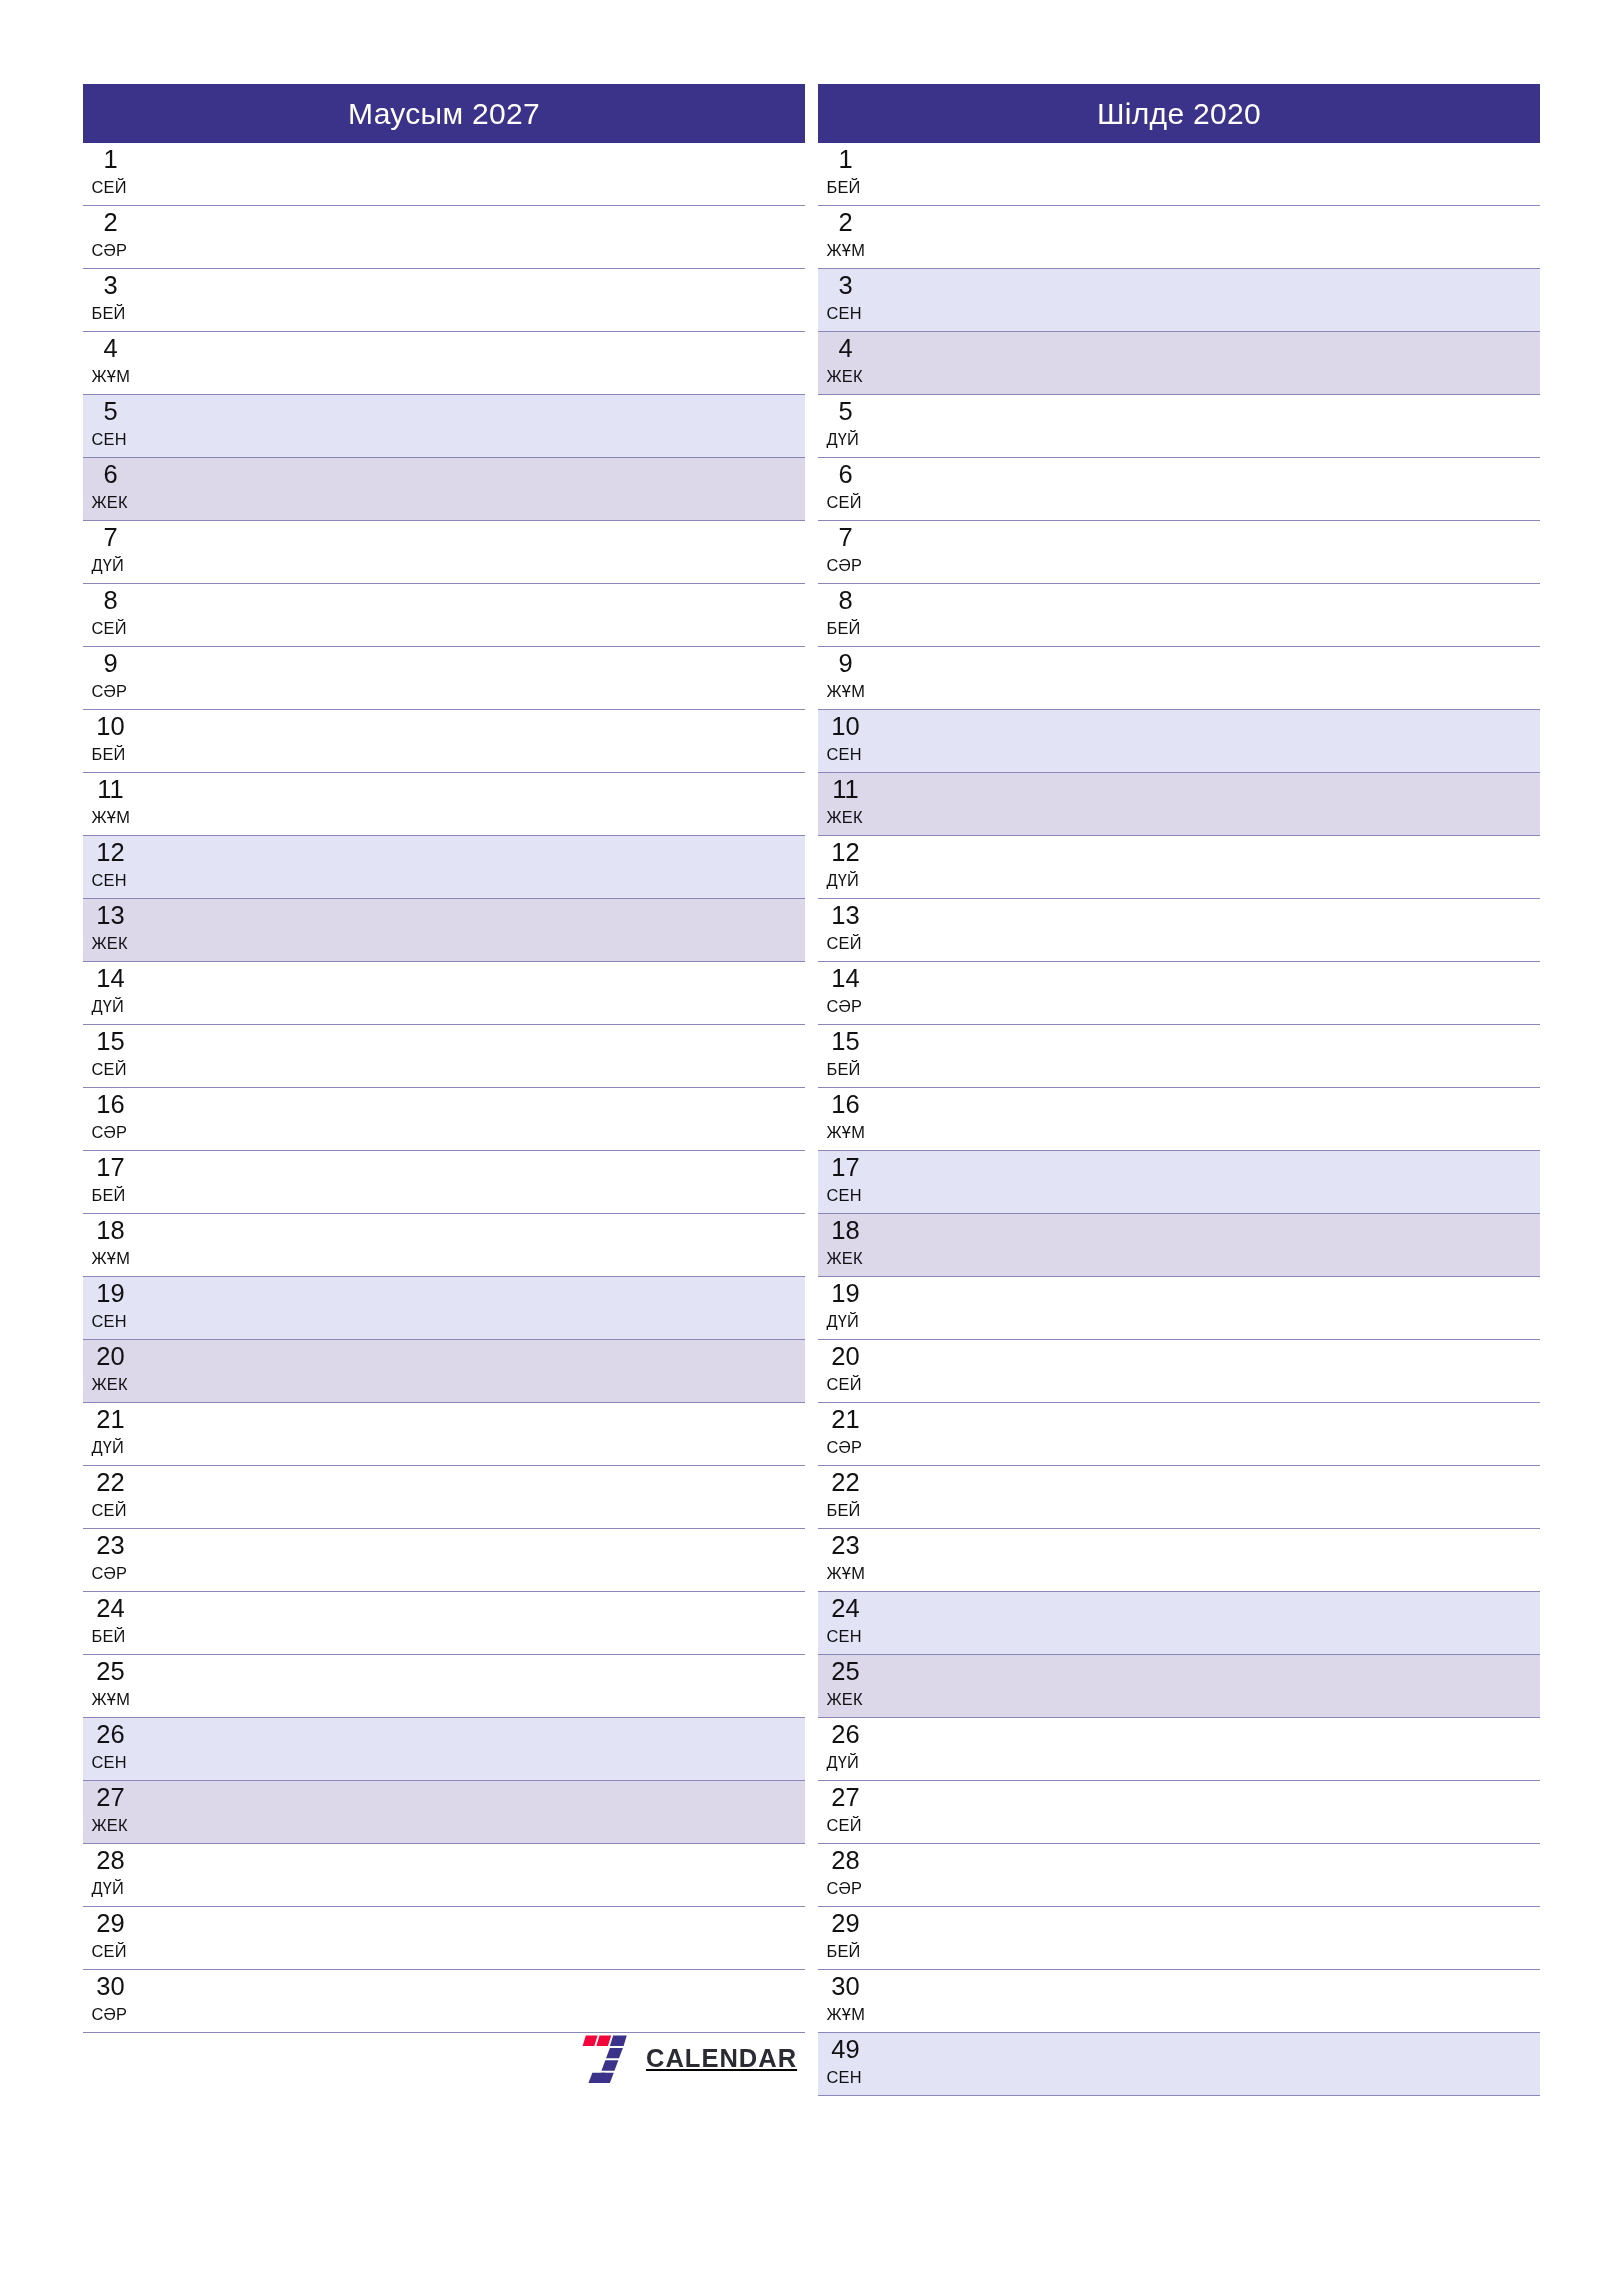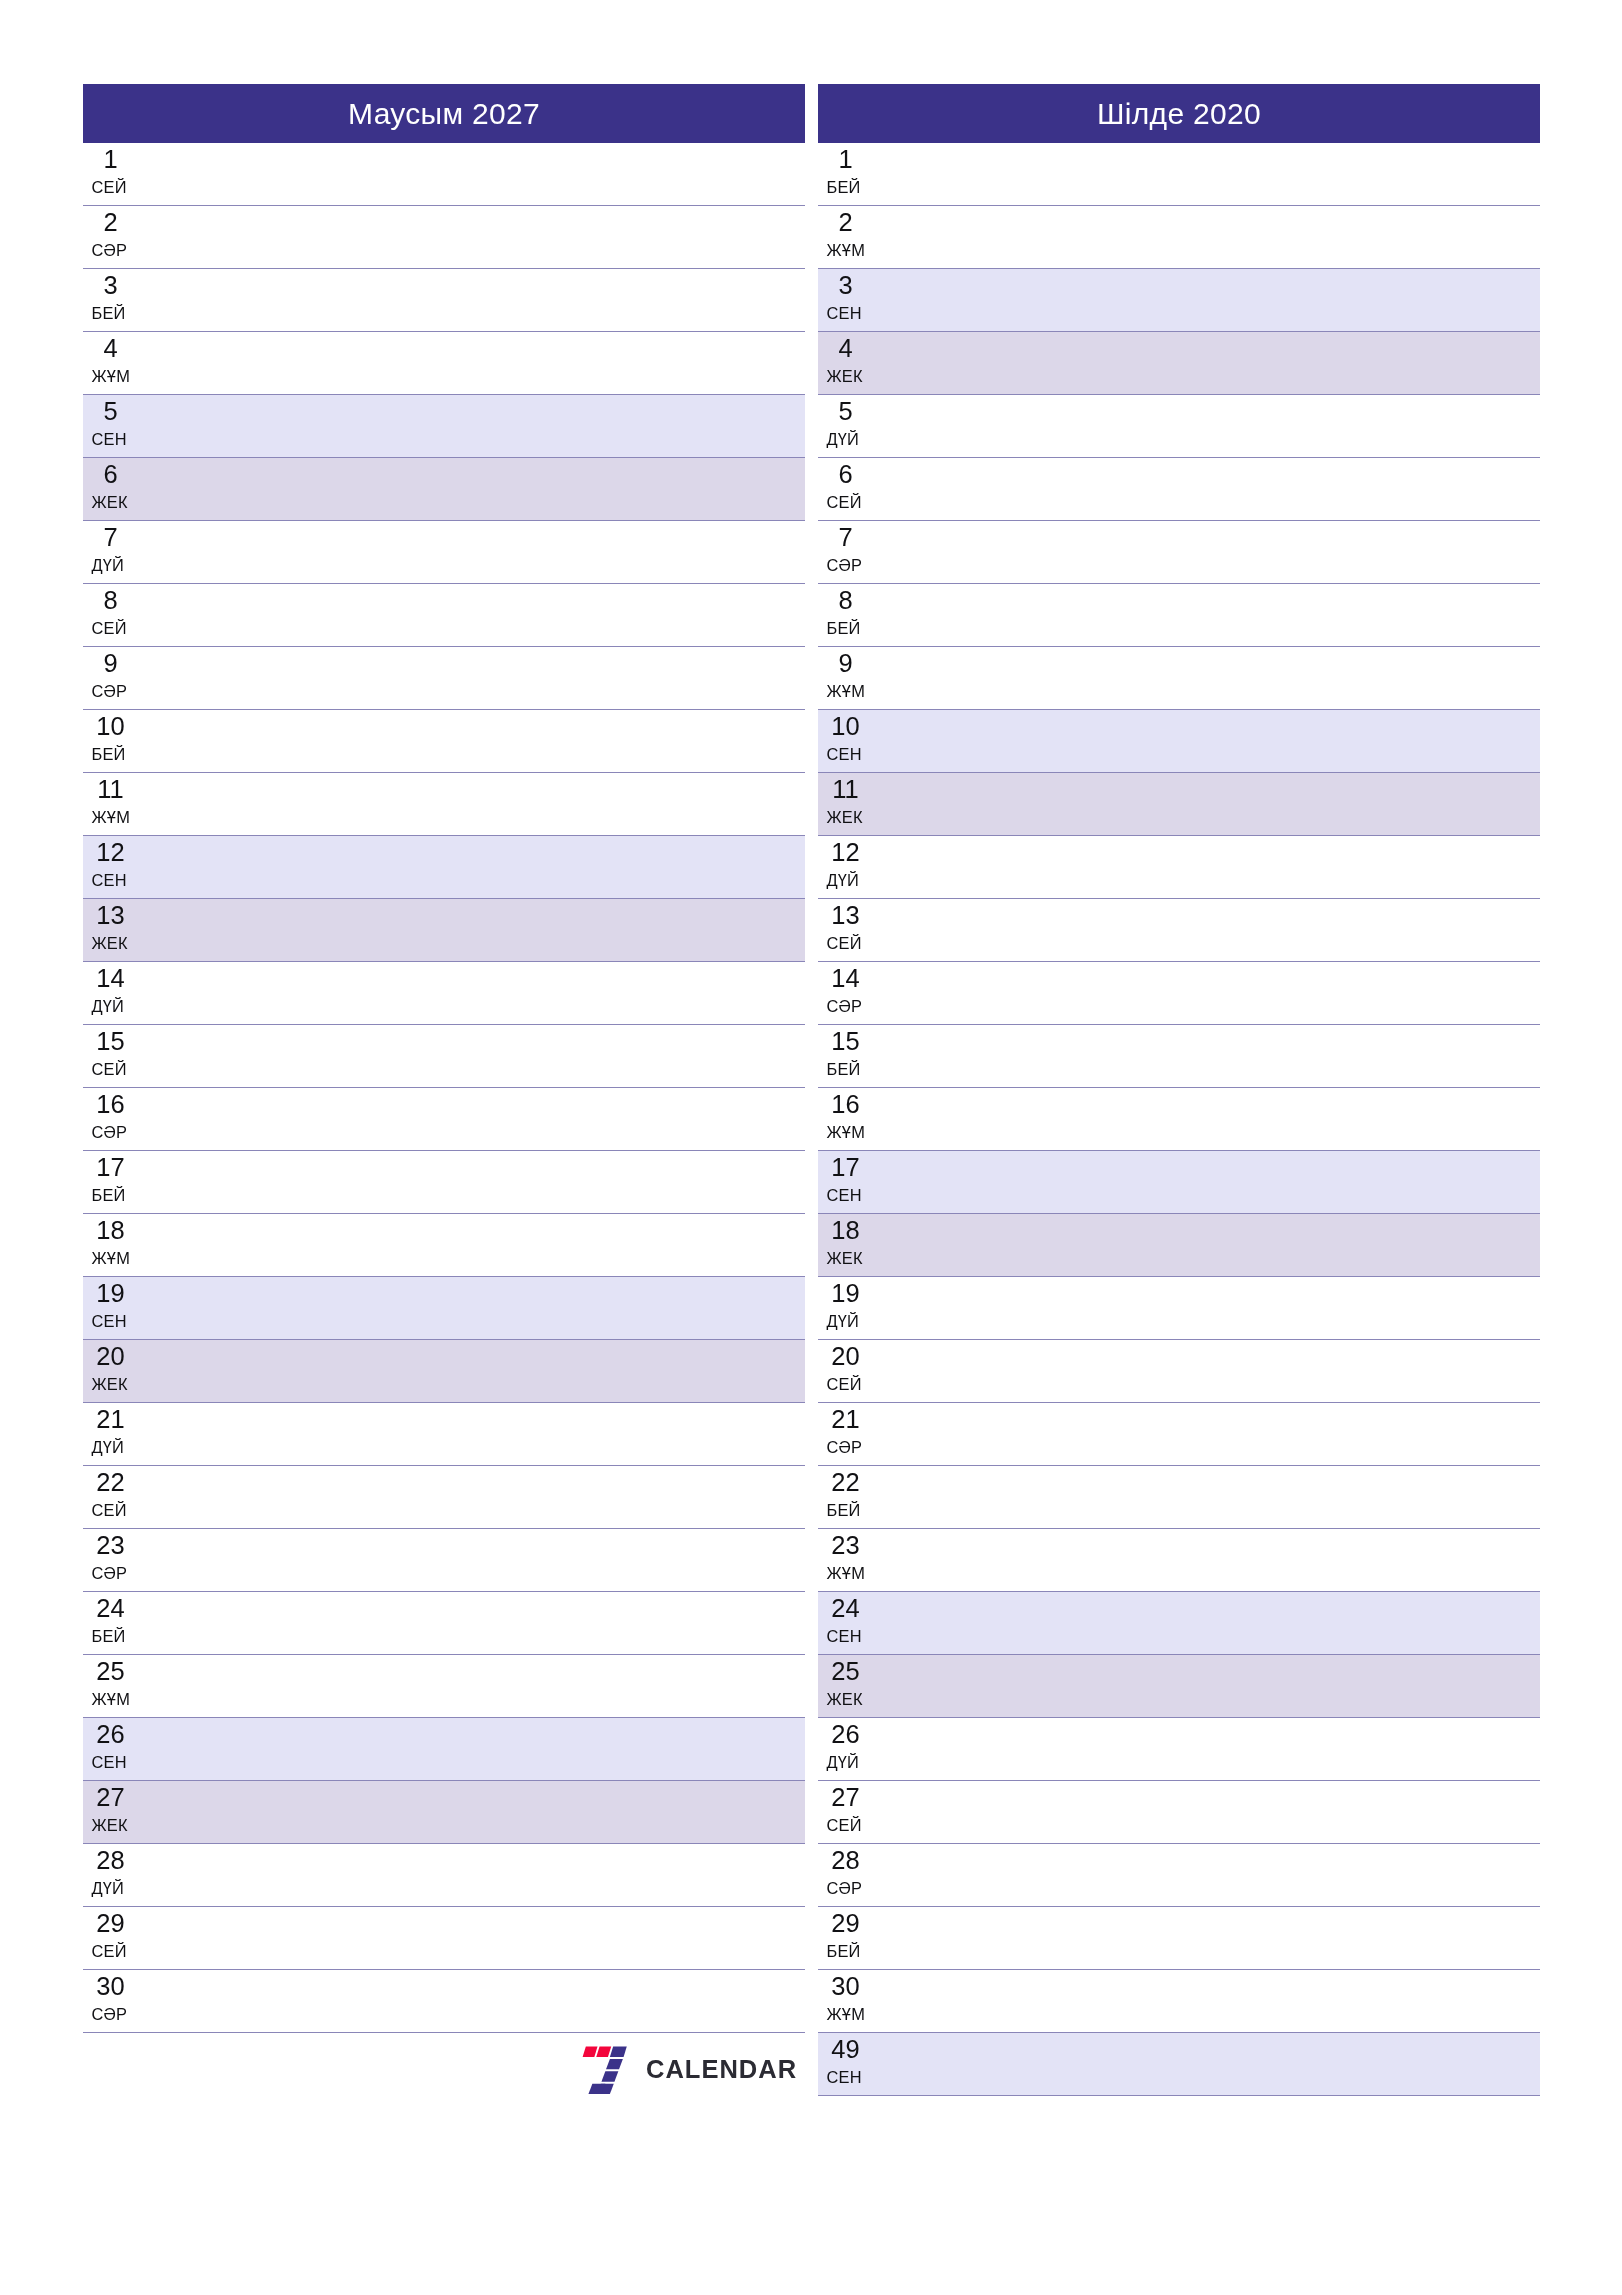--- a/index.html
+++ b/index.html
@@ -83,23 +83,24 @@
     line-height: 1;
     letter-spacing: 0.2px;
     font-weight: normal;
   }
 
   
   .brand-area {
     height: 63px;
     width: 100%;
     display: flex;
-    align-items: flex-end;
+    align-items: flex-start;
     justify-content: flex-end;
     padding-right: 7.9px;
+    text-decoration: underline;
   }
 
   .brand {
     display: flex;
     align-items: center;
     gap: 13px;
   }
 
   .brand-mark {
     width: 54px;

